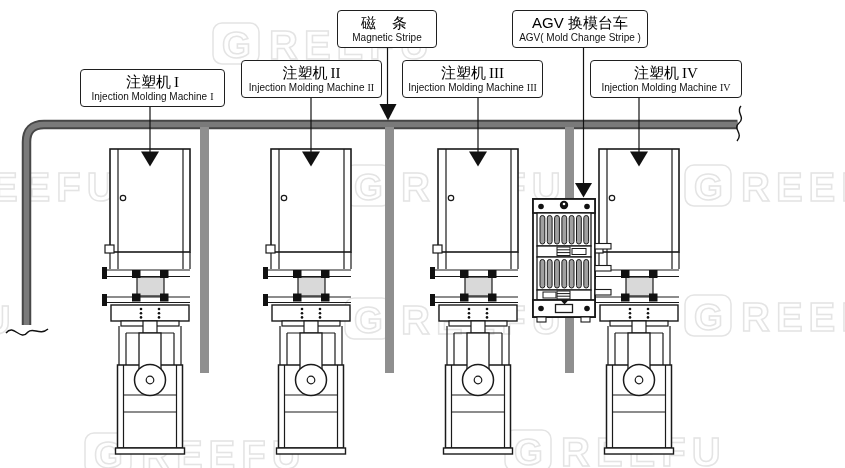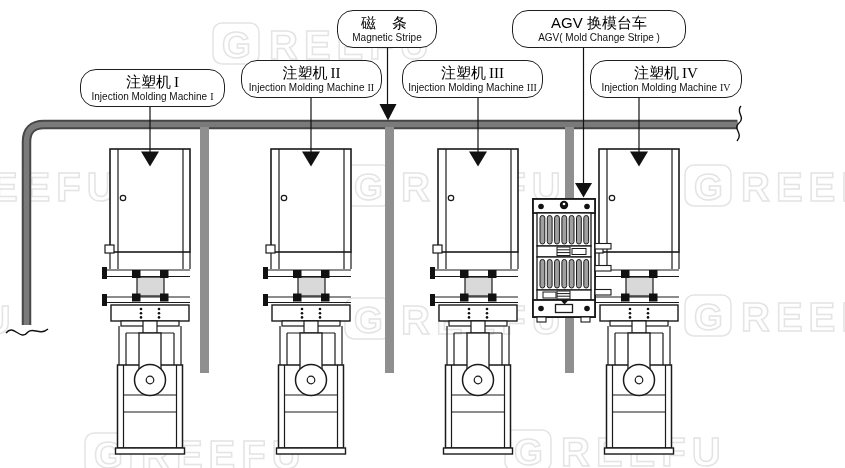--- a/index.html
+++ b/index.html
@@ -1,20 +1,20 @@
 <!DOCTYPE html>
 <html><head>
 <meta charset="utf-8">
 <style>
   html,body{margin:0;padding:0;background:#ffffff;}
   .stage{position:relative;width:845px;height:468px;background:#ffffff;overflow:hidden;
          font-family:"Liberation Sans",sans-serif;}
   .stage svg.diagram{position:absolute;left:0;top:0;}
   .lbl{position:absolute;box-sizing:border-box;background:#ffffff;border:1.4px solid #1f1f1f;
-       border-radius:16px;display:flex;flex-direction:column;align-items:center;justify-content:center;
+       border-radius:4px;display:flex;flex-direction:column;align-items:center;justify-content:center;
        z-index:2;text-align:center;}
   .zh{font-size:15px;line-height:18px;color:#000;white-space:nowrap;}
   .zh.sp{letter-spacing:6px;}
   .en{font-size:10px;line-height:12px;color:#111;white-space:nowrap;}
   .rn{font-family:"Liberation Serif",serif;margin-left:3px;}
 </style>
 </head>
 <body>
 
 <div class="stage">
@@ -195,21 +195,21 @@
         <polygon points="630,151.5 648,151.5 639,166.5"></polygon>
       </g>
     </g>
   </svg>
 
   <div class="lbl" style="left:337px;top:10px;width:100px;height:38px">
     <div class="zh sp">磁 条</div>
     <div class="en">Magnetic Stripe</div>
   </div>
 
-  <div class="lbl" style="left:512px;top:10px;width:174px;height:38px">
+  <div class="lbl" style="left:512px;top:10px;width:136px;height:38px">
     <div class="zh">AGV 换模台车</div>
     <div class="en">AGV( Mold Change Stripe )</div>
   </div>
 
   <div class="lbl" style="left:80px;top:69px;width:145px;height:38px">
     <div class="zh"><span>注塑机</span><span class="rn">I</span></div>
     <div class="en"><span>Injection Molding Machine</span><span class="rn">I</span></div>
   </div>
 
   <div class="lbl" style="left:402px;top:60px;width:141px;height:38px">

